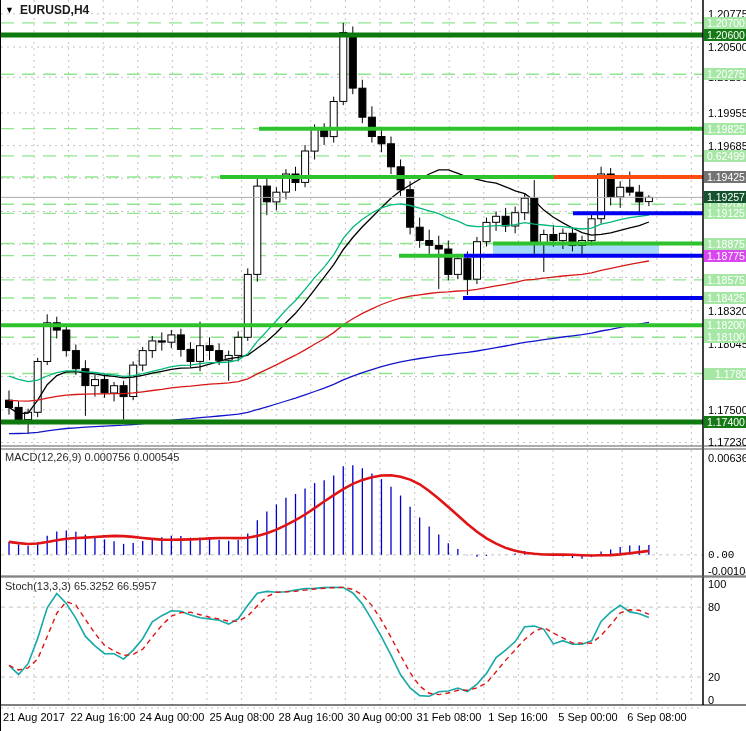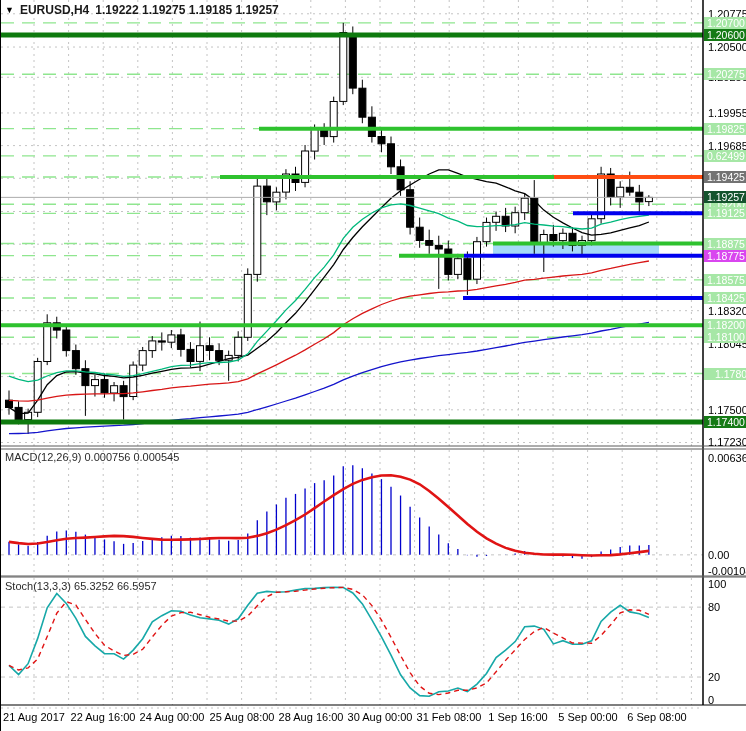--- a/index.html
+++ b/index.html
@@ -395,42 +395,41 @@
       <div class="badge" style="top:238px;background:#a6e7a6;">1.18875</div>
       <div class="badge" style="top:250px;background:#d946ef;">1.18775</div>
       <div class="badge" style="top:274px;background:#a6e7a6;">1.18575</div>
       <div class="badge" style="top:292px;background:#a6e7a6;">1.18425</div>
       <div class="badge" style="top:319px;background:#a6e7a6;">1.18200</div>
       <div class="badge" style="top:331px;background:#a6e7a6;">1.18100</div>
       <div class="badge" style="top:368px;background:#a6e7a6;padding-left:11px;">1.17800</div>
       <div class="badge" style="top:416px;background:#157a15;">1.17400</div>
       <div class="badge" style="top:191px;background:#14532d;">1.19257</div>
       <div class="lbl" style="left:707px;top:453px;">0.006365</div>
-      <div class="lbl" style="left:707px;top:550px;">0.00</div>
+      <div class="lbl" style="left:707px;top:550px;font-family:Liberation Mono, monospace;">0.00</div>
       <div class="lbl" style="left:707px;top:566px;">-0.001088</div>
       <div class="lbl" style="left:707px;top:579px;">100</div>
       <div class="lbl" style="left:707px;top:602px;">80</div>
       <div class="lbl" style="left:707px;top:672px;">20</div>
       <div class="lbl" style="left:707px;top:695px;">0</div>
       <div class="date-lbl" style="left:33px;">21 Aug 2017</div>
       <div class="date-lbl" style="left:102px;">22 Aug 16:00</div>
       <div class="date-lbl" style="left:171px;">24 Aug 00:00</div>
       <div class="date-lbl" style="left:241px;">25 Aug 08:00</div>
       <div class="date-lbl" style="left:310px;">28 Aug 16:00</div>
       <div class="date-lbl" style="left:379px;">30 Aug 00:00</div>
       <div class="date-lbl" style="left:448px;">31 Feb 08:00</div>
       <div class="date-lbl" style="left:517px;">1 Sep 16:00</div>
       <div class="date-lbl" style="left:587px;">5 Sep 00:00</div>
       <div class="date-lbl" style="left:656px;">6 Sep 08:00</div>
     </div>
 
   <div id="title-row">
     <span class="tri">▼</span>
     <span>EURUSD,H4</span>
-    <span>1.19222 1.19275 1.19185 1.19257</span>
   </div>
 
   <div class="pane-label" style="top:451px;">
     <b>MACD(12,26,9)</b>
     <b>0.000756 0.000545</b>
   </div>
   <div class="pane-label" style="top:580px;">
     <b>Stoch(13,3,3)</b>
     <b>65.3252 66.5957</b>
   </div>

